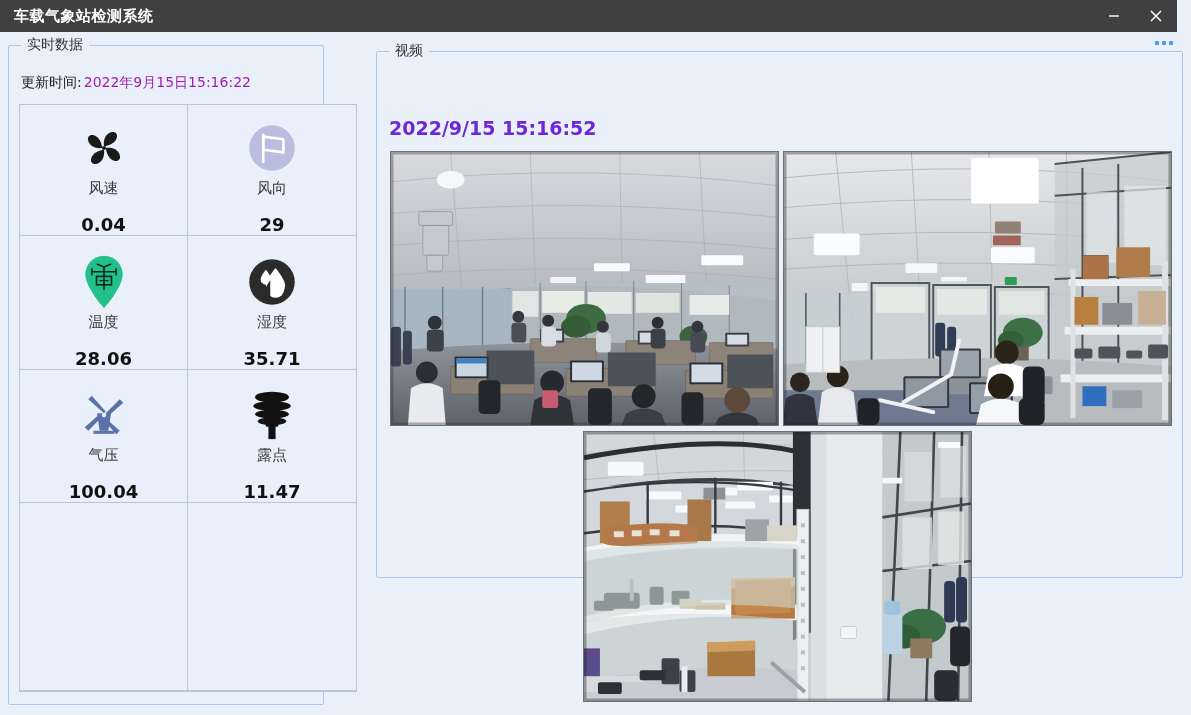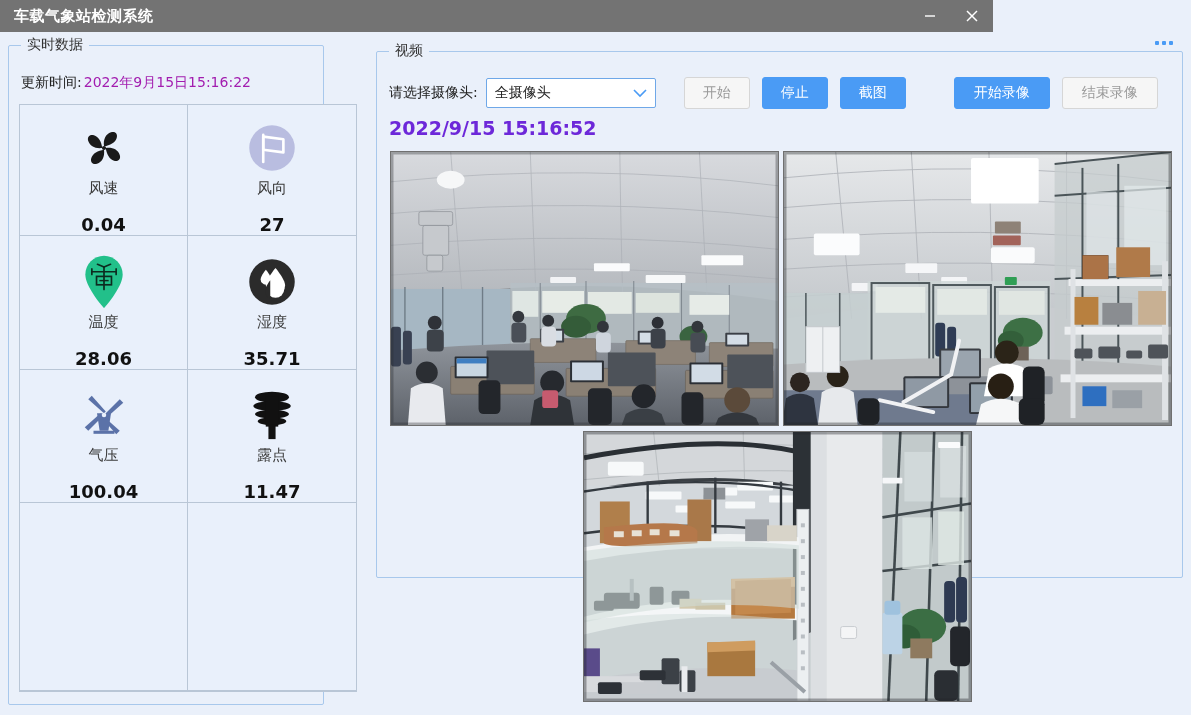--- a/index.html
+++ b/index.html
@@ -5,22 +5,22 @@
   * { box-sizing: border-box; margin: 0; padding: 0; }
   html, body {
     width: 1191px; height: 715px;
     font-family: "DejaVu Sans", "Liberation Sans", sans-serif;
     background: #eaf0fa;
     overflow: hidden;
   }
 
   
   #titlebar {
-    position: absolute; left: 0; top: 0; width: 993px; height: 32px;
-    background: #737373;
+    position: absolute; left: 0; top: 0; width: 1177px; height: 32px;
+    background: #404040;
     display: flex; align-items: center;
   }
   #titlebar .title {
     color: #ffffff; font-size: 15px; font-weight: bold;
     margin-left: 14px; letter-spacing: .5px;
   }
   #titlebar .spacer { flex: 1; }
   .winbtn {
     width: 42px; height: 32px; display: flex;
     align-items: center; justify-content: center;
@@ -183,21 +183,21 @@
       <div class="icon">
         <svg width="56" height="56" viewBox="0 0 64 64">
           <circle cx="32" cy="32" r="26" fill="#b9bde0"></circle>
           <g stroke="#ffffff" stroke-width="3" fill="none" stroke-linejoin="round" stroke-linecap="round">
             <line x1="22" y1="17" x2="22" y2="48"></line>
             <path d="M22 19 L45 22 L45 37 L22 34 Z"></path>
           </g>
         </svg>
       </div>
       <div class="name">风向</div>
-      <div class="val">27</div>
+      <div class="val">29</div>
     </div>
 
     <div class="cell">
       <div class="icon">
         <svg width="46" height="56" viewBox="0 0 48 60">
           <path d="M24 2C13 2 4 11 4 22c0 14 20 36 20 36s20-22 20-36C44 11 35 2 24 2z" fill="#22c08a"></path>
           <g stroke="#0d2b20" stroke-width="1.8" fill="none" stroke-linecap="round">
             <line x1="24" y1="14" x2="24" y2="38"></line>
             <line x1="11" y1="19" x2="37" y2="19"></line>
             <line x1="11" y1="16" x2="11" y2="22"></line>
@@ -264,38 +264,20 @@
     </div>
 
     <div class="cell empty"></div>
     <div class="cell empty"></div>
   </div>
 </div>
 
 <div class="groupbox" id="right-group">
   <span class="legend">视频</span>
 
-  <div id="cam-row">
-    <span id="cam-label">请选择摄像头:</span>
-
-    <div id="cam-select">
-      <span class="sel">全摄像头</span>
-      <span class="chev">
-        <svg width="14" height="9" viewBox="0 0 14 9">
-          <polyline points="1,1 7,7 13,1" fill="none" stroke="#4a9bf5" stroke-width="1.6"></polyline>
-        </svg>
-      </span>
-    </div>
-
-    <div class="btn ghost" id="btn-start">开始</div>
-    <div class="btn primary" id="btn-stop">停止</div>
-    <div class="btn primary" id="btn-snapshot">截图</div>
-    <div class="btn primary" id="btn-record">开始录像</div>
-    <div class="btn ghost" id="btn-stoprecord">结束录像</div>
-  </div>
 
   <div id="vid-time">2022/9/15 15:16:52</div>
 
   <div class="feed" id="feed1">
     <div class="scene">
       <svg width="100%" height="100%" viewBox="0 0 389 275" preserveAspectRatio="none">
         <defs>
           <linearGradient id="f1ceil" x1="0" y1="0" x2="0" y2="1">
             <stop offset="0" stop-color="#d8dade"></stop>
               <stop offset="1" stop-color="#b4b8bd"></stop>

